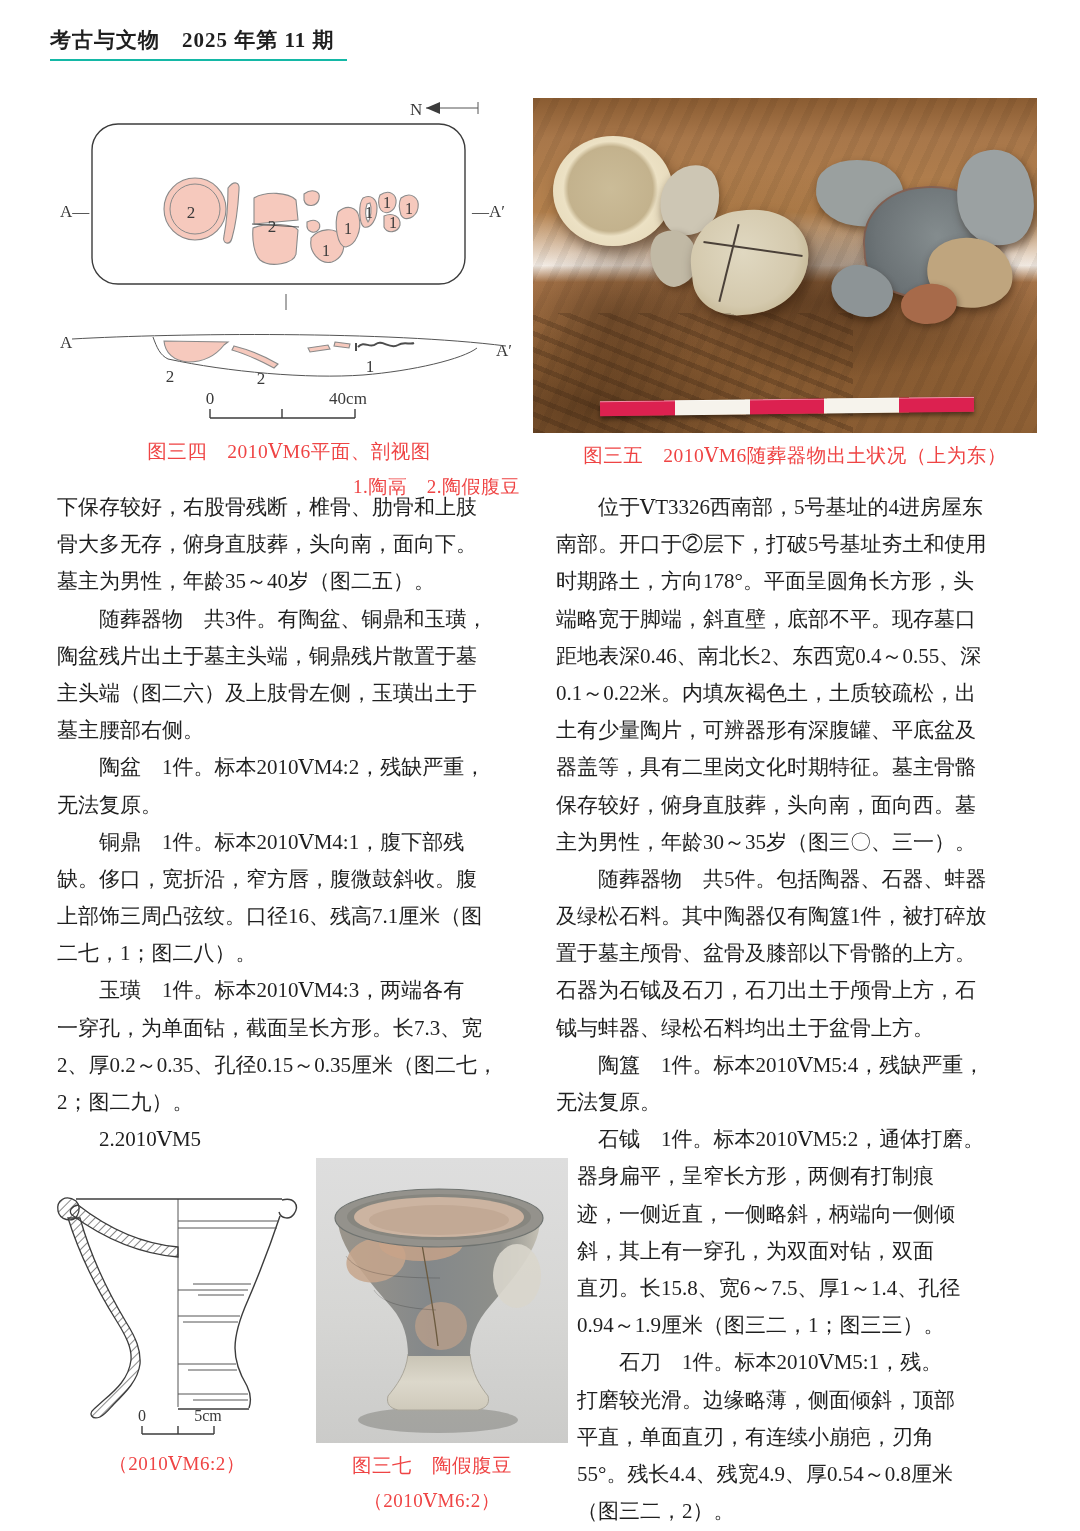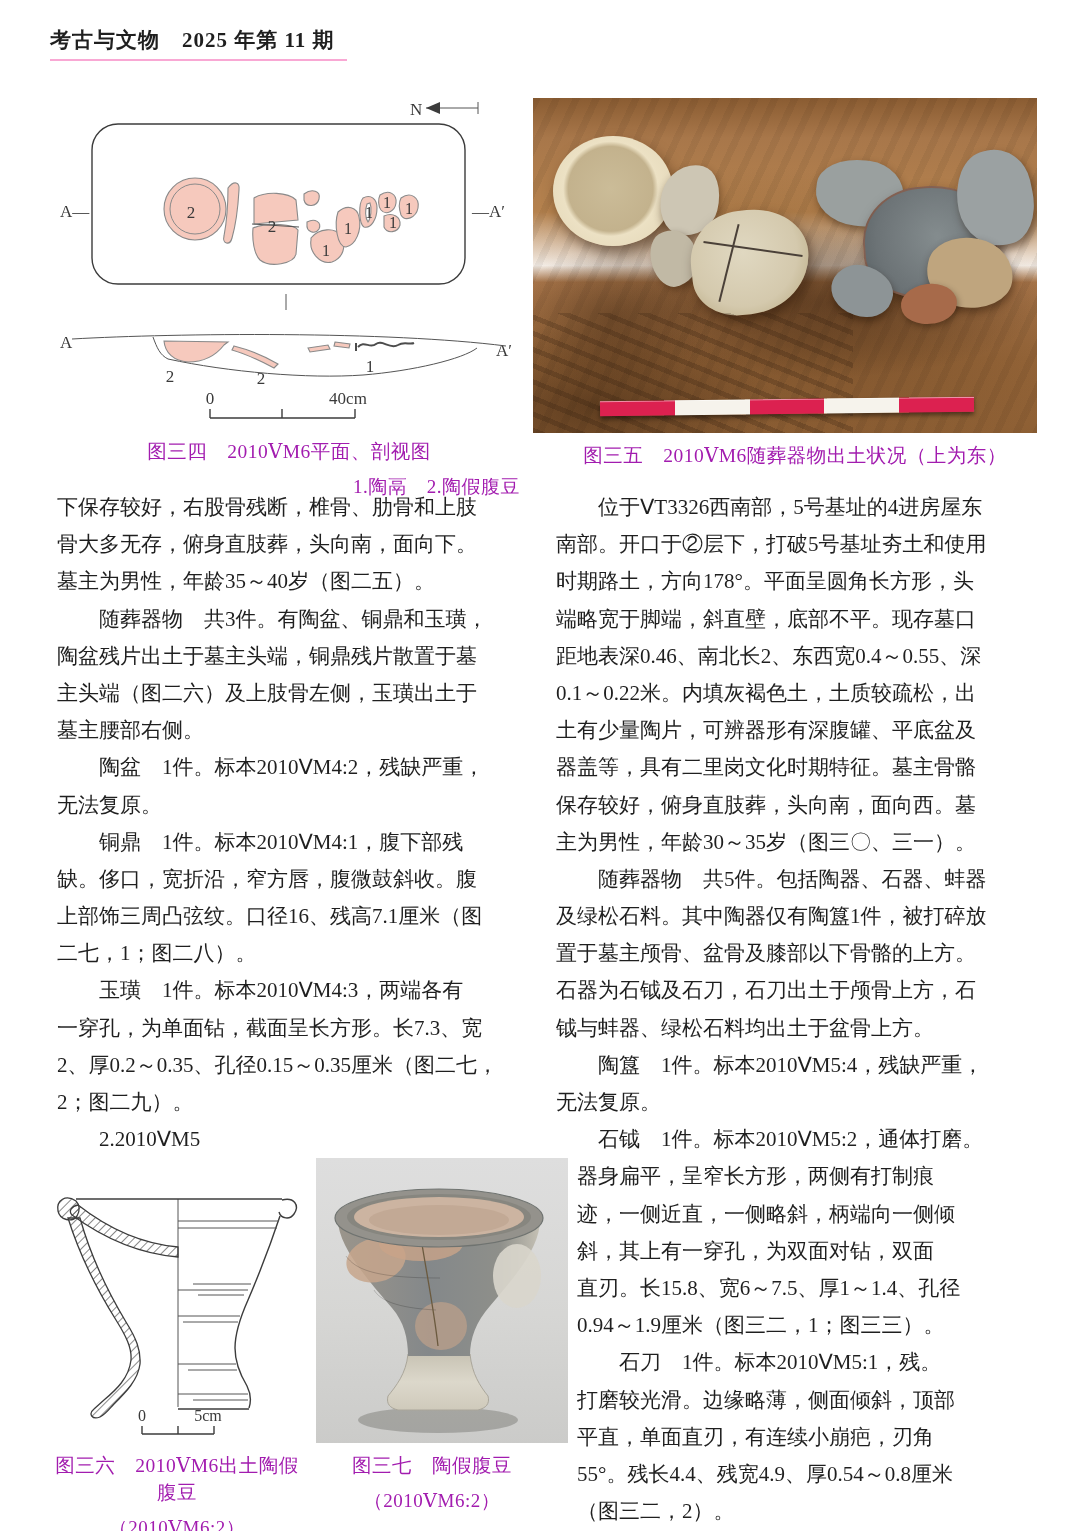--- a/index.html
+++ b/index.html
@@ -1,29 +1,29 @@
 <!DOCTYPE html>
 <html><head>
 <meta charset="utf-8">
 <style>
   html,body{margin:0;padding:0;background:#e8e8e8;}
   .page{position:relative;width:1080px;height:1531px;background:#ffffff;overflow:hidden;
         font-family:"Liberation Serif","DejaVu Serif",serif;color:#1f1f1f;}
   
   .journal-header{position:absolute;left:50px;top:26px;font-size:21px;font-weight:bold;
-        letter-spacing:1px;padding:0 12px 5px 0;border-bottom:2px solid #f9a8d4;}
+        letter-spacing:1px;padding:0 12px 5px 0;border-bottom:2px solid #14b8a6;}
   
   .col{position:absolute;top:489px;font-size:21px;line-height:37.2px;white-space:pre;}
-  .col .text-line{height:37.2px;overflow:hidden;font-family:Liberation Serif, serif;}
+  .col .text-line{height:37.2px;overflow:hidden;}
   .col .text-line.indent{padding-left:21px;}
   #left-col{left:57px;width:470px;}
   #right-col{left:556px;width:482px;}
   
   .figure-block{position:absolute;}
-  .fig-caption{font-size:19.5px;text-align:center;letter-spacing:.5px;color:#a21caf;}
+  .fig-caption{font-size:19.5px;text-align:center;letter-spacing:.5px;color:#ef4444;}
   .fig-caption.sub{font-size:19px;}
   
   svg{display:block;}
   .ln{stroke:#3c3c3c;stroke-width:1.4;fill:none;}
   .ln-thin{stroke:#555;stroke-width:1;fill:none;}
   .sherd{fill:#f6c9bd;stroke:#8a8a8a;stroke-width:1.1;}
   .svg-label{font-family:"Liberation Serif","DejaVu Serif",serif;fill:#3a3a3a;}
   
   .photo35{position:relative;width:504px;height:335px;overflow:hidden;
      background:
@@ -164,21 +164,20 @@
 
       <path class="ln" d="M234,12 C246,9 252,17 246,26 C242,32 233,31 231,24"></path>
       <path class="ln" d="M232,28 C224,52 212,84 200,112 C192,130 187,146 187,160 C187,176 193,188 199,198 C203,206 203,214 201,220"></path>
       <path class="ln" d="M130,221 H201"></path>
       <path class="ln-thin" d="M130,33 H231 M130,40 H229 M145,96 H203 M130,102 H200 M150,107 H196 M130,128 H192 M135,134 H190 M130,176 H188 M140,182 H189 M130,206 H200 M145,212 H200"></path>
 
       <path class="ln" d="M94,246 H166 M94,246 V238 M130,246 V238 M166,246 V238"></path>
       <text class="svg-label" x="94" y="233" font-size="16" text-anchor="middle">0</text>
       <text class="svg-label" x="160" y="233" font-size="16" text-anchor="middle">5cm</text>
     </svg>
-    <div class="fig-caption" style="margin-top:10px;">图三六　2010ⅤM6出土陶假腹豆</div>
     <div class="fig-caption sub" style="margin-top:9px;">（2010ⅤM6:2）</div>
   </div>
 
   <div class="figure-block" style="left:316px;top:1158px;width:232px;">
     <div class="photo37">
       <svg width="252" height="285" viewBox="0 0 252 285">
         <defs>
           <linearGradient id="bodyGrad" x1="0" y1="0" x2="1" y2="0">
             <stop offset="0" stop-color="#9b958b"></stop>
               <stop offset=".45" stop-color="#84888a"></stop>

